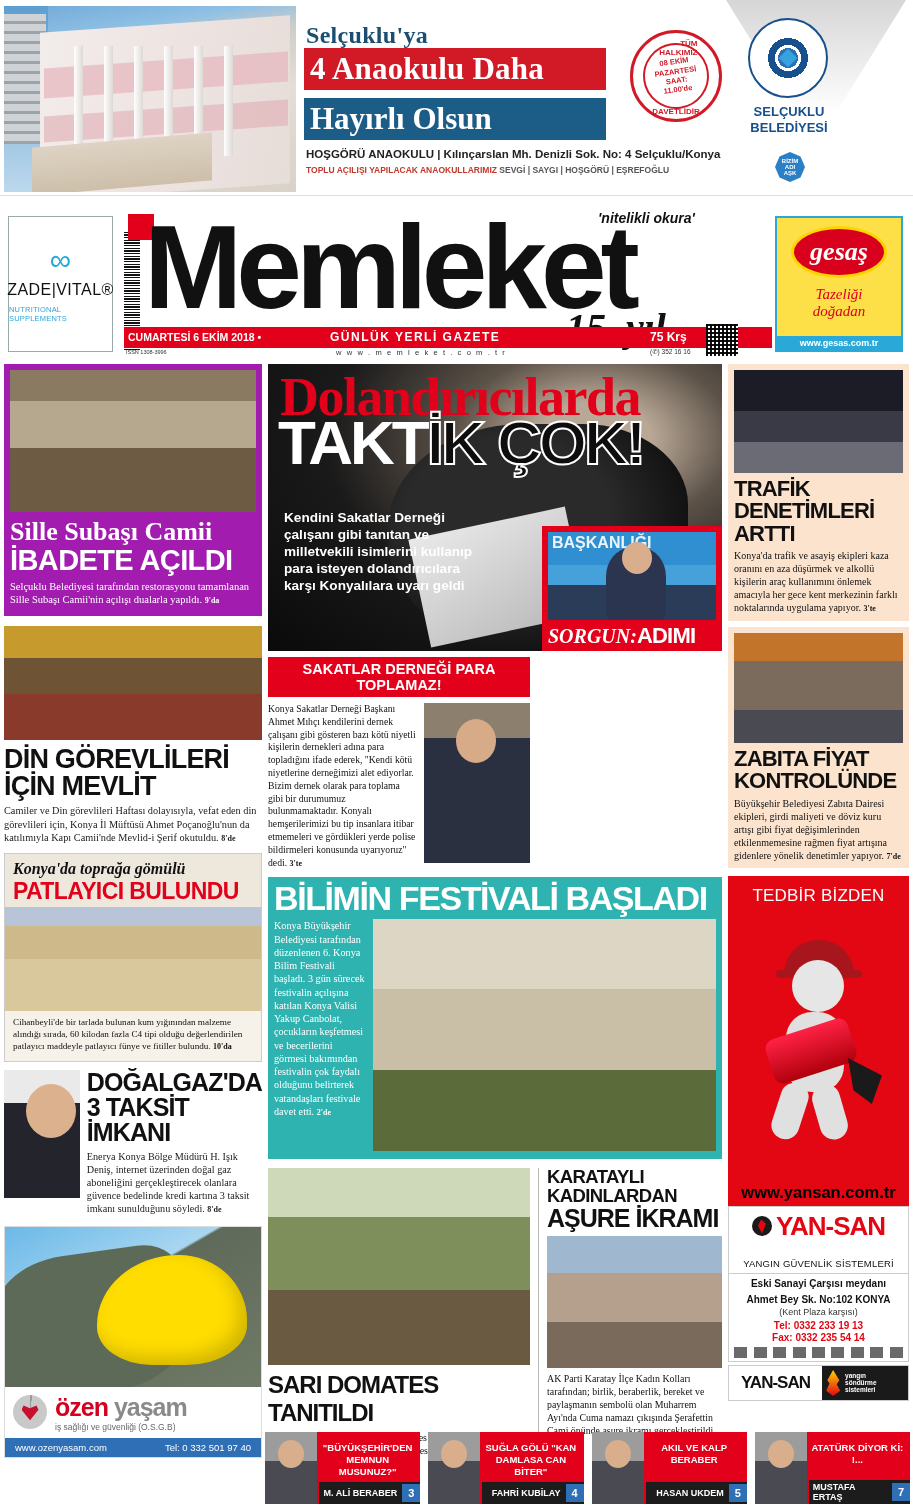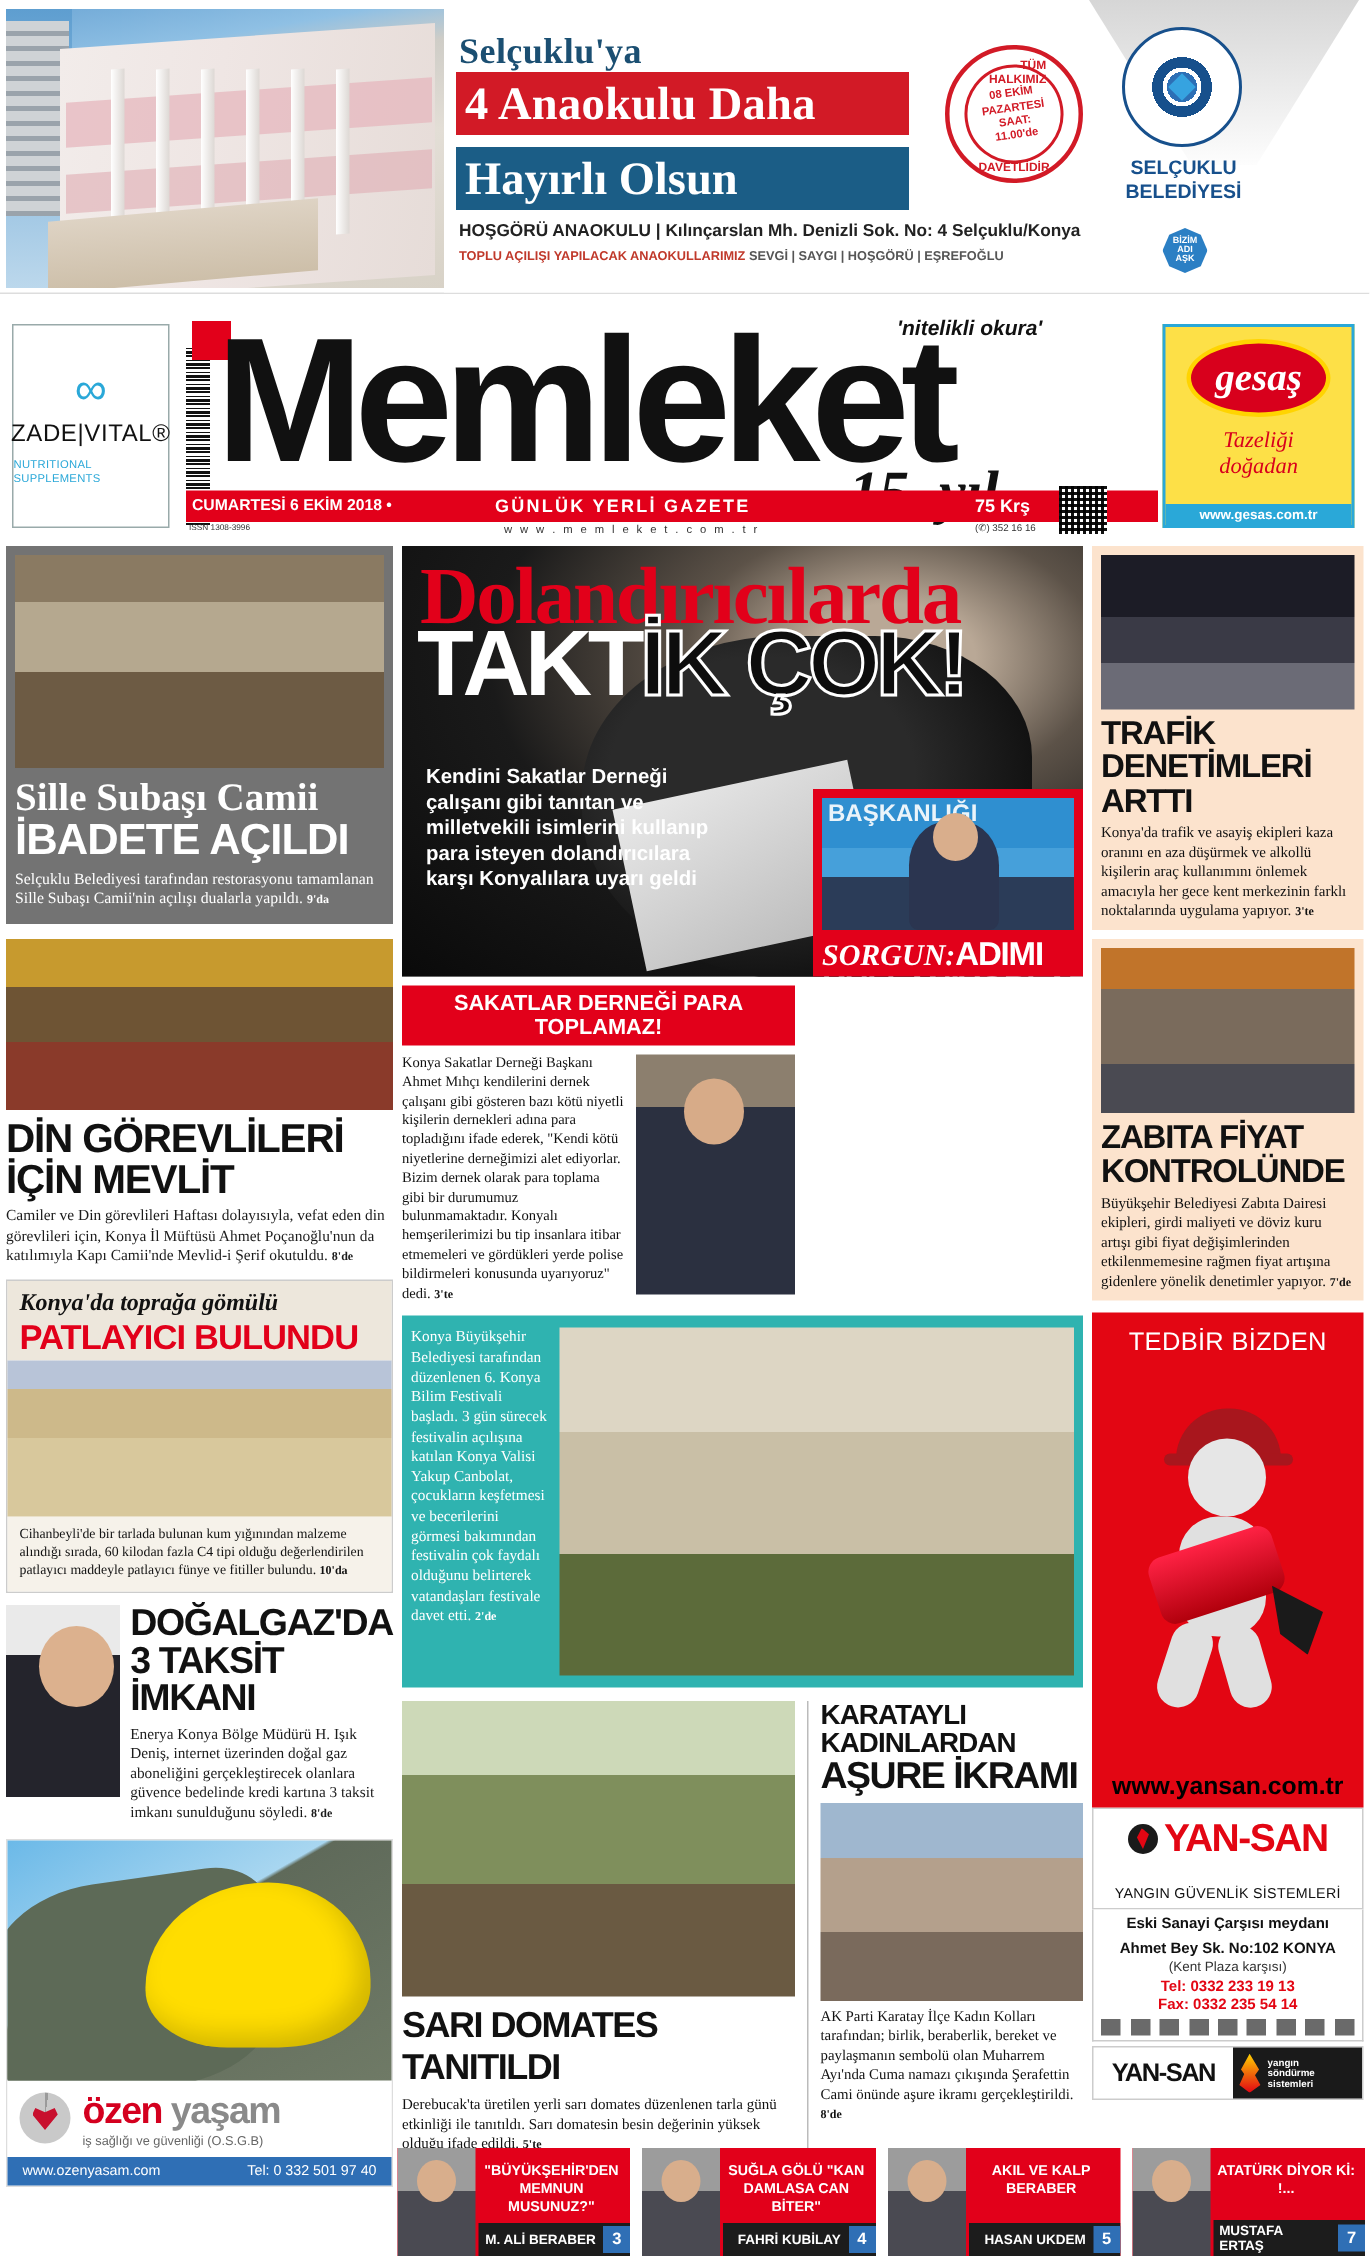--- a/index.html
+++ b/index.html
@@ -208,21 +208,21 @@
     margin-top:auto; width:100%; background:#2aa8d8; color:#fff;
     text-align:center; font-size:9px; font-weight:bold; padding:2px 0;
   }
 
   
   .content { position:absolute; left:0; top:364px; width:913px; height:1143px; }
 
   
   .colL { position:absolute; left:4px; top:0; width:258px; }
 
-  .card-green { background:#737373; padding:6px 6px 10px 6px; }
+  .card-green { background:#a21caf; padding:6px 6px 10px 6px; }
   .ph { background:#cbbba4; width:100%; display:block; position:relative; overflow:hidden; }
   .ph-mosque{ background:linear-gradient(180deg,#8a7a62 0 22%, #b5a88f 22% 55%, #6d5b44 55% 100%); }
   .ph-crowd{ background:linear-gradient(180deg,#c79a2e 0 28%, #6e5434 28% 60%, #8a3a2a 60% 100%); }
   .ph-field{ background:linear-gradient(180deg,#b8c4d8 0 18%, #cdb98a 18% 50%, #d8c89c 50% 100%); }
   .ph-night{ background:linear-gradient(180deg,#1c1c26 0 40%, #3a3a46 40% 70%, #6b6b76 70% 100%); }
   .ph-market{ background:linear-gradient(180deg,#c1742a 0 25%, #7a6b5c 25% 70%, #4a4a52 70% 100%); }
   .ph-fest { background:linear-gradient(180deg,#ddd6c4 0 30%, #c9bfa6 30% 65%, #5c6b3a 65% 100%); }
   .ph-tomato{ background:linear-gradient(180deg,#cdd9b8 0 25%, #7f8f5c 25% 62%, #6a5a42 62% 100%); }
   .ph-asure{ background:linear-gradient(180deg,#9fb7cf 0 28%, #b4a08c 28% 65%, #7a6a5c 65% 100%); }
 
@@ -562,20 +562,21 @@
         <div class="sak-p">
           <span>Konya Sakatlar Derneği Başkanı Ahmet Mıhçı kendilerini dernek çalışanı gibi gösteren bazı kötü niyetli kişilerin dernekleri adına para topladığını ifade ederek, "Kendi kötü niyetlerine derneğimizi alet ediyorlar. Bizim dernek olarak para toplama gibi bir durumumuz bulunmamaktadır. Konyalı hemşerilerimizi bu tip insanlara itibar etmemeleri ve gördükleri yerde polise bildirmeleri konusunda uyarıyoruz" dedi.</span>
           <span class="pg">3'te</span>
         </div>
         <div class="sak-ph">
             <div class="sak-ph-h"></div>
           </div>
       </div>
 
       <div class="bilim">
+        <div class="bilim-h">BİLİMİN FESTİVALİ BAŞLADI</div>
         <div class="bilim-row">
           <div class="bilim-p">
             <span>Konya Büyükşehir Belediyesi tarafından düzenlenen 6. Konya Bilim Festivali başladı. 3 gün sürecek festivalin açılışına katılan Konya Valisi Yakup Canbolat, çocukların keşfetmesi ve becerilerini görmesi bakımından festivalin çok faydalı olduğunu belirterek vatandaşları festivale davet etti.</span>
             <span class="pg">2'de</span>
           </div>
           <div class="bilim-ph ph ph-fest"></div>
         </div>
       </div>
 
       <div class="lower">

